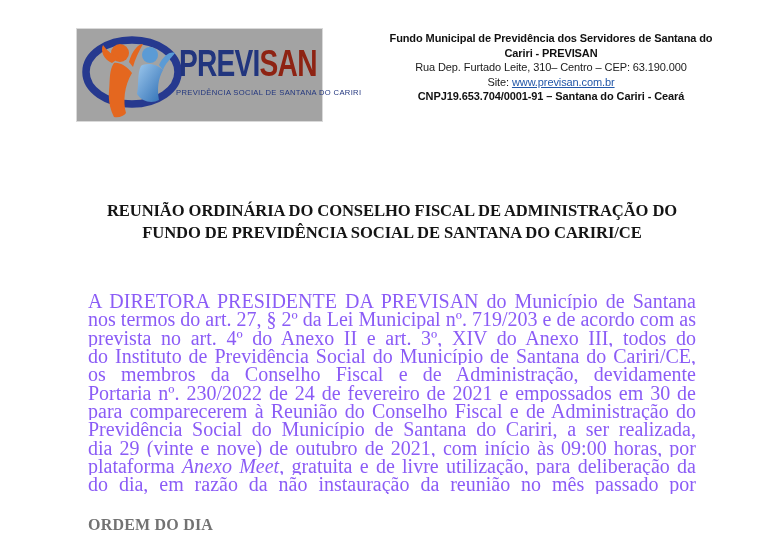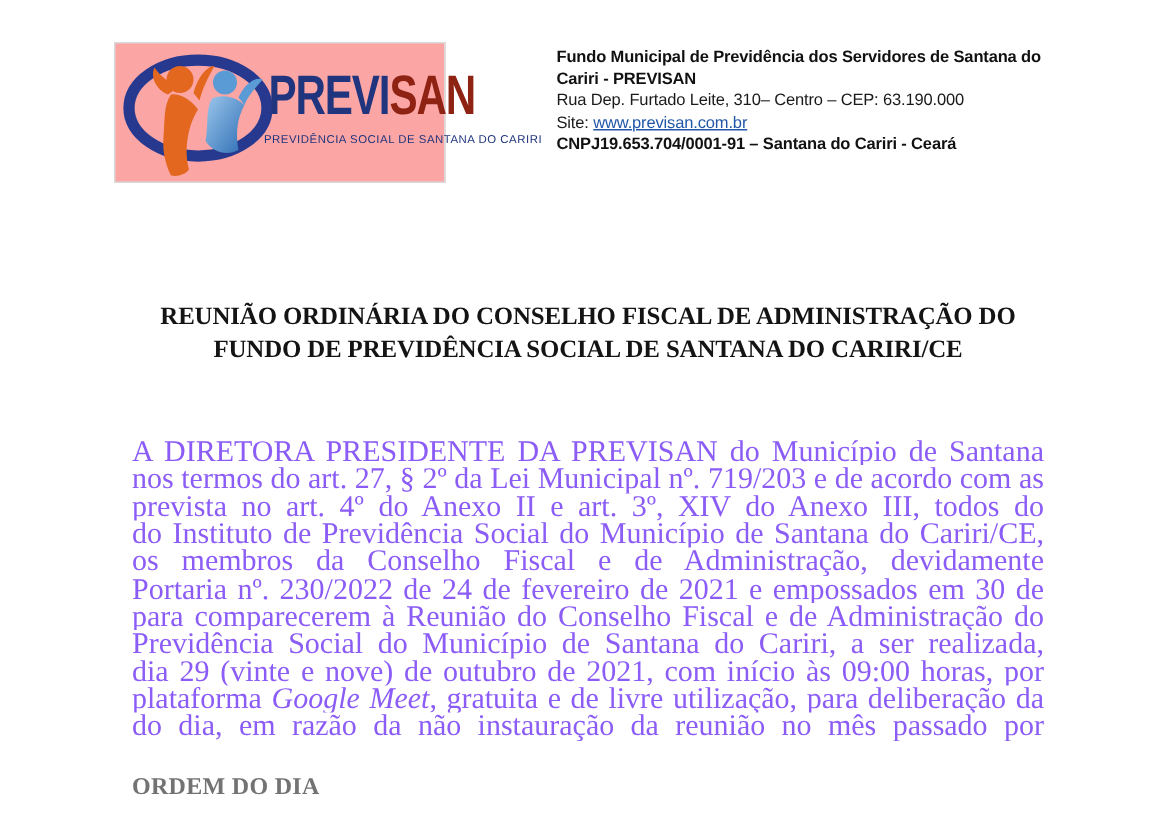--- a/index.html
+++ b/index.html
@@ -2,22 +2,22 @@
 <html><head>
 <meta charset="utf-8">
 <style>
   html,body{margin:0;padding:0;background:#ffffff;}
   .page{
     position:relative;width:784px;height:551px;background:#ffffff;overflow:hidden;
     font-family:"Liberation Serif", serif;color:#1d1d1d;
   }
   
   .logo-box{
-    position:absolute;left:76px;top:28px;width:221px;height:94px;
-    background:#fca5a5;border:1px solid #d9d9d9;box-sizing:border-box;
+    position:absolute;left:76px;top:28px;width:247px;height:94px;
+    background:#a3a3a3;border:1px solid #d9d9d9;box-sizing:border-box;
   }
   .emblem{position:absolute;left:3px;top:5px;}
   .wordmark{
     position:absolute;left:102px;top:16px;white-space:nowrap;
     font-family:"Liberation Sans", sans-serif;font-weight:700;font-size:37px;
     letter-spacing:-1px;line-height:1;
     display:inline-block;transform:scaleX(0.76);transform-origin:left top;
   }
   .wm-previ{color:#21357e;}
   .wm-san{color:#8e2313;}
@@ -25,21 +25,21 @@
     position:absolute;left:99px;top:59px;white-space:nowrap;
     font-family:"Liberation Sans", sans-serif;font-size:7.6px;color:#21357e;
     letter-spacing:0.35px;
   }
   
   .letterhead{
     position:absolute;left:371px;top:31px;width:360px;
     font-family:"Liberation Sans", sans-serif;font-size:11px;line-height:14.5px;
     color:#1a1a1a;letter-spacing:-0.1px;
   }
-  .lh{white-space:nowrap;}
+  .lh{white-space:nowrap;text-align:center;}
   .lh.bold{font-weight:700;color:#111;}
   .site-label{margin-right:3px;}
   .link{color:#2257a8;text-decoration:underline;cursor:pointer;}
   
   .doc-title{
     position:absolute;left:0;top:167px;width:784px;text-align:center;
     font-weight:700;font-size:17px;letter-spacing:0.2px;color:#141414;
   }
   .doc-subtitle{
     position:absolute;left:0;top:200px;width:784px;text-align:center;
@@ -108,19 +108,19 @@
   <div class="body-par">
       <div class="body-line"><span>A DIRETORA PRESIDENTE DA PREVISAN do Município de Santana do Cariri/CE,</span></div>
       <div class="body-line"><span>nos termos do art. 27, § 2º da Lei Municipal nº. 719/203 e de acordo com as disposições</span></div>
       <div class="body-line"><span>prevista no art. 4º do Anexo II e art. 3º, XIV do Anexo III, todos do Regimento Interno</span></div>
       <div class="body-line"><span>do Instituto de Previdência Social do Município de Santana do Cariri/CE, </span><span class="seg-b">CONVOCA</span></div>
       <div class="body-line"><span>os membros da Conselho Fiscal e de Administração, devidamente nomeados através da</span></div>
       <div class="body-line"><span>Portaria nº. 230/2022 de 24 de fevereiro de 2021 e empossados em 30 de abril de 2021,</span></div>
       <div class="body-line"><span>para comparecerem à Reunião do Conselho Fiscal e de Administração do Fundo de</span></div>
       <div class="body-line"><span>Previdência Social do Município de Santana do Cariri, a ser realizada, virtualmente, no</span></div>
       <div class="body-line"><span>dia 29 (vinte e nove) de outubro de 2021, com início às 09:00 horas, por meio da</span></div>
-      <div class="body-line"><span>plataforma </span><span class="seg-i">Google Meet</span><span>, gratuita e de livre utilização, para deliberação da seguinte ordem</span></div>
+      <div class="body-line"><span>plataforma </span><span class="seg-i">Anexo Meet</span><span>, gratuita e de livre utilização, para deliberação da seguinte ordem</span></div>
       <div class="body-line last"><span>do dia, em razão da não instauração da reunião no mês passado por ausência de quórum:</span></div>
     </div>
 
   <div class="section-heading">ORDEM DO DIA</div>
 
 </div>
 
 </body></html>

